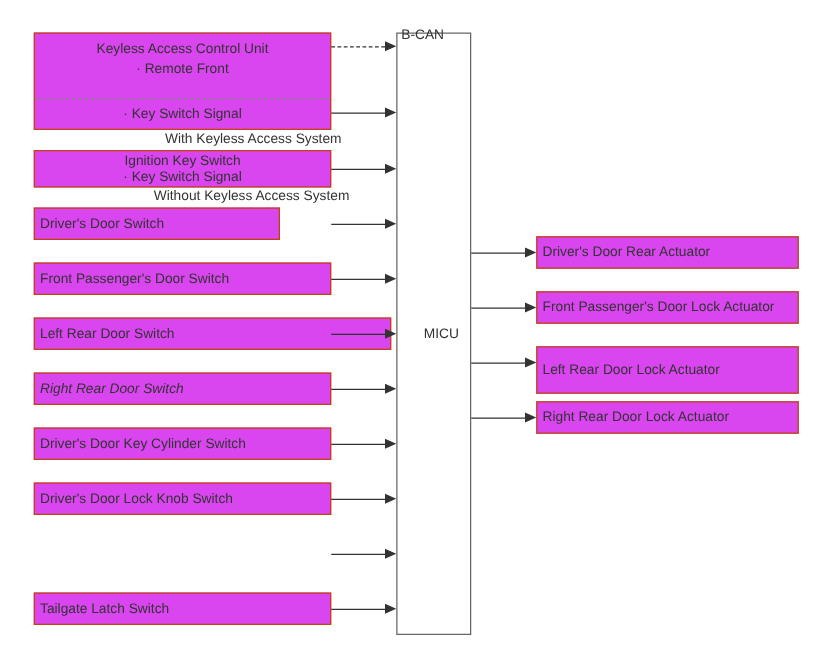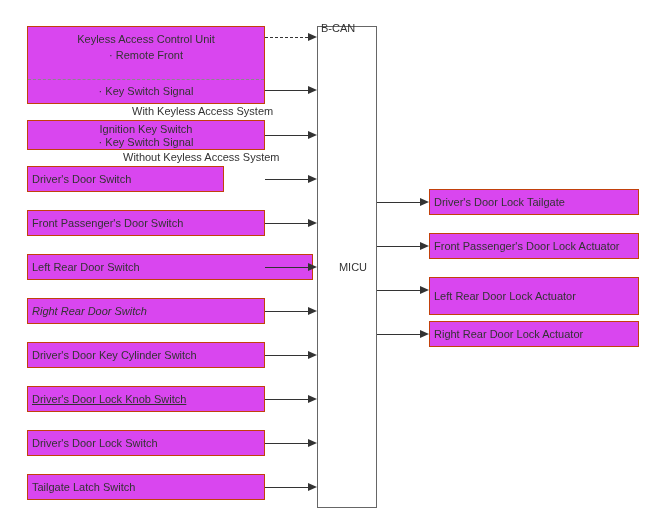--- a/index.html
+++ b/index.html
@@ -165,35 +165,30 @@
   <div class="box" style="left:27px; top:342px; width:238px; height:26px;">
     <div class="content">
         <span>Driver's Door Key Cylinder Switch</span>
       </div>
   </div>
   <div class="arrow" style="left:265px; width:52px; top:355px;">
       <div class="arrow-line"></div>
       <div class="arrow-head"></div>
     </div>
 
-  <div class="box" style="left:27px; top:386px; width:238px; height:26px;text-decoration:underline;">
+  <div class="box" style="left:27px; top:386px; width:238px; height:26px;">
     <div class="content">
         <span>Driver's Door Lock Knob Switch</span>
       </div>
   </div>
   <div class="arrow" style="left:265px; width:52px; top:399px;">
       <div class="arrow-line"></div>
       <div class="arrow-head"></div>
     </div>
 
-  <div class="box" style="left:27px; top:430px; width:238px; height:26px;">
-    <div class="content">
-        <span>Driver's Door Lock Switch</span>
-      </div>
-  </div>
   <div class="arrow" style="left:265px; width:52px; top:443px;">
       <div class="arrow-line"></div>
       <div class="arrow-head"></div>
     </div>
 
   <div class="box" style="left:27px; top:474px; width:238px; height:26px;">
     <div class="content">
         <span>Tailgate Latch Switch</span>
       </div>
   </div>
@@ -201,21 +196,21 @@
       <div class="arrow-line"></div>
       <div class="arrow-head"></div>
     </div>
 
   <div class="arrow" style="left:377px; width:52px; top:202px;">
       <div class="arrow-line"></div>
       <div class="arrow-head"></div>
     </div>
   <div class="box" style="left:429px; top:189px; width:210px; height:26px;">
     <div class="content">
-        <span>Driver's Door Lock Tailgate</span>
+        <span>Driver's Door Rear Actuator</span>
       </div>
   </div>
 
   <div class="arrow" style="left:377px; width:52px; top:246px;">
       <div class="arrow-line"></div>
       <div class="arrow-head"></div>
     </div>
   <div class="box" style="left:429px; top:233px; width:210px; height:26px;">
     <div class="content">
         <span>Front Passenger's Door Lock Actuator</span>

